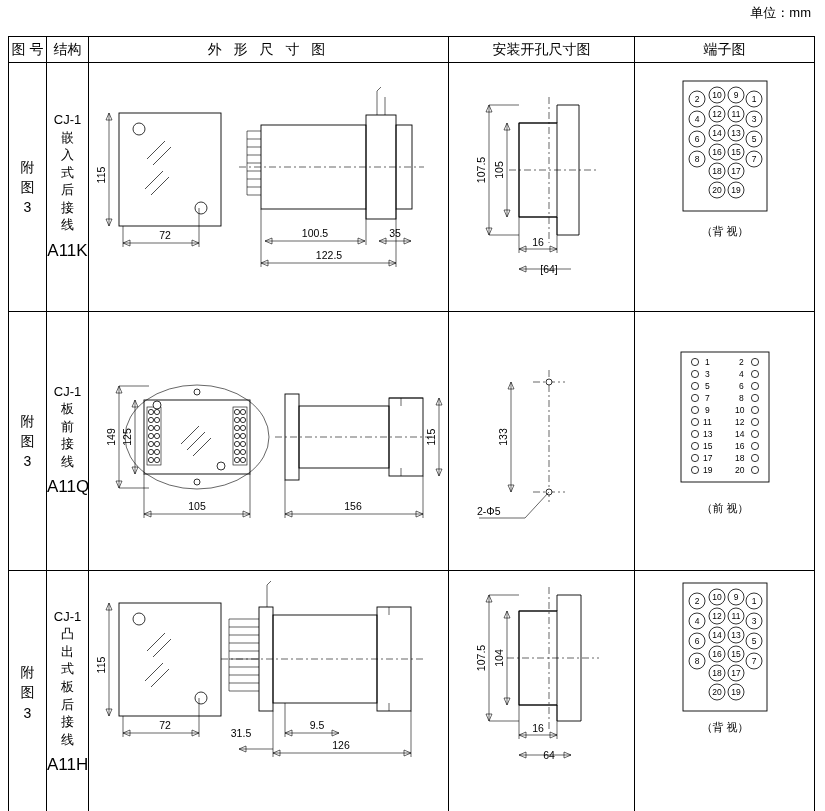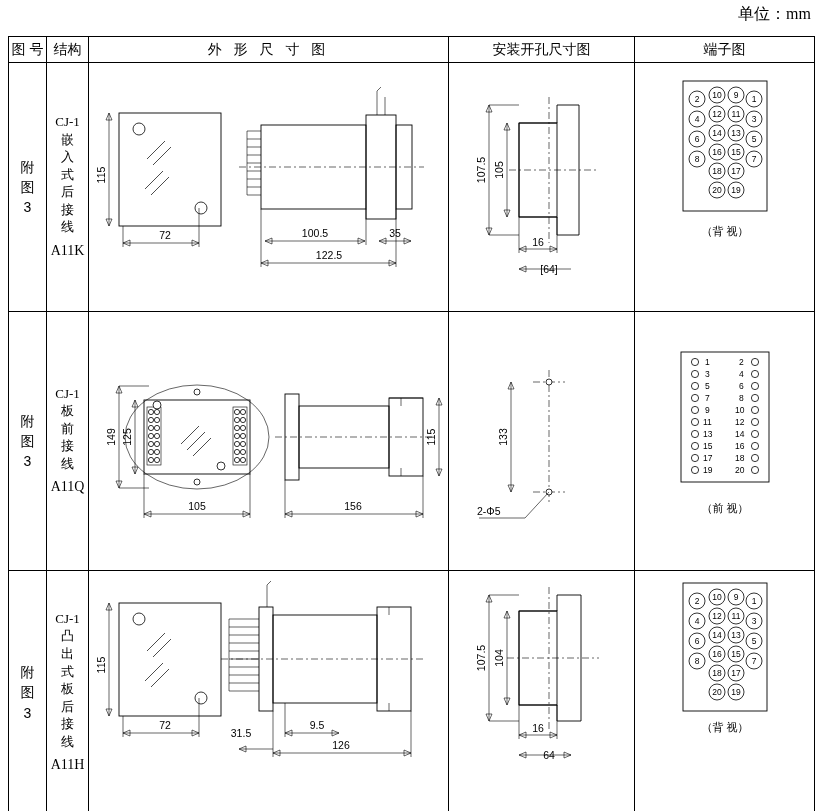--- a/index.html
+++ b/index.html
@@ -10,22 +10,22 @@
     background: #ffffff;
     font-family: "Liberation Serif", "DejaVu Serif", serif;
     color: #000;
     position: relative;
     overflow: hidden;
   }
   .unit-line {
     position: absolute;
     top: 4px;
     right: 14px;
-    font-size: 16px;
-    font-family: Liberation Serif, serif;
+    font-size: 13px;
+    font-family: Liberation Sans, sans-serif;
     text-align: right;
   }
   table.main {
     position: absolute;
     top: 36px;
     left: 8px;
     width: 733px;
     border-collapse: collapse;
     table-layout: fixed;
   }
@@ -49,24 +49,24 @@
   .spaced { letter-spacing: 4px; margin-top: 27px; }
 
   td.no-cell {
     font-size: 14px;
     line-height: 1.45;
     font-family: "Liberation Sans", sans-serif;
   }
   td.struct-cell {
     font-size: 13px;
     line-height: 1.35;
-    font-family: Liberation Serif, serif;
+    font-family: Liberation Sans, sans-serif;
     padding: 4px 2px;
   }
-  .model-code { font-size: 14px; }
+  .model-code { font-size: 17px; }
   .vert-label { display: block; }
 
   .drawing-wrap { position: relative; width: 100%; }
   .r1 .drawing-wrap { height: 248px; }
   .r2 .drawing-wrap { height: 258px; }
   .r3 .drawing-wrap { height: 243px; }
 
   svg { display: block; }
   .ln { stroke: #000; stroke-width: 0.9; fill: none; }
   .ln-thin { stroke: #000; stroke-width: 0.6; fill: none; }

